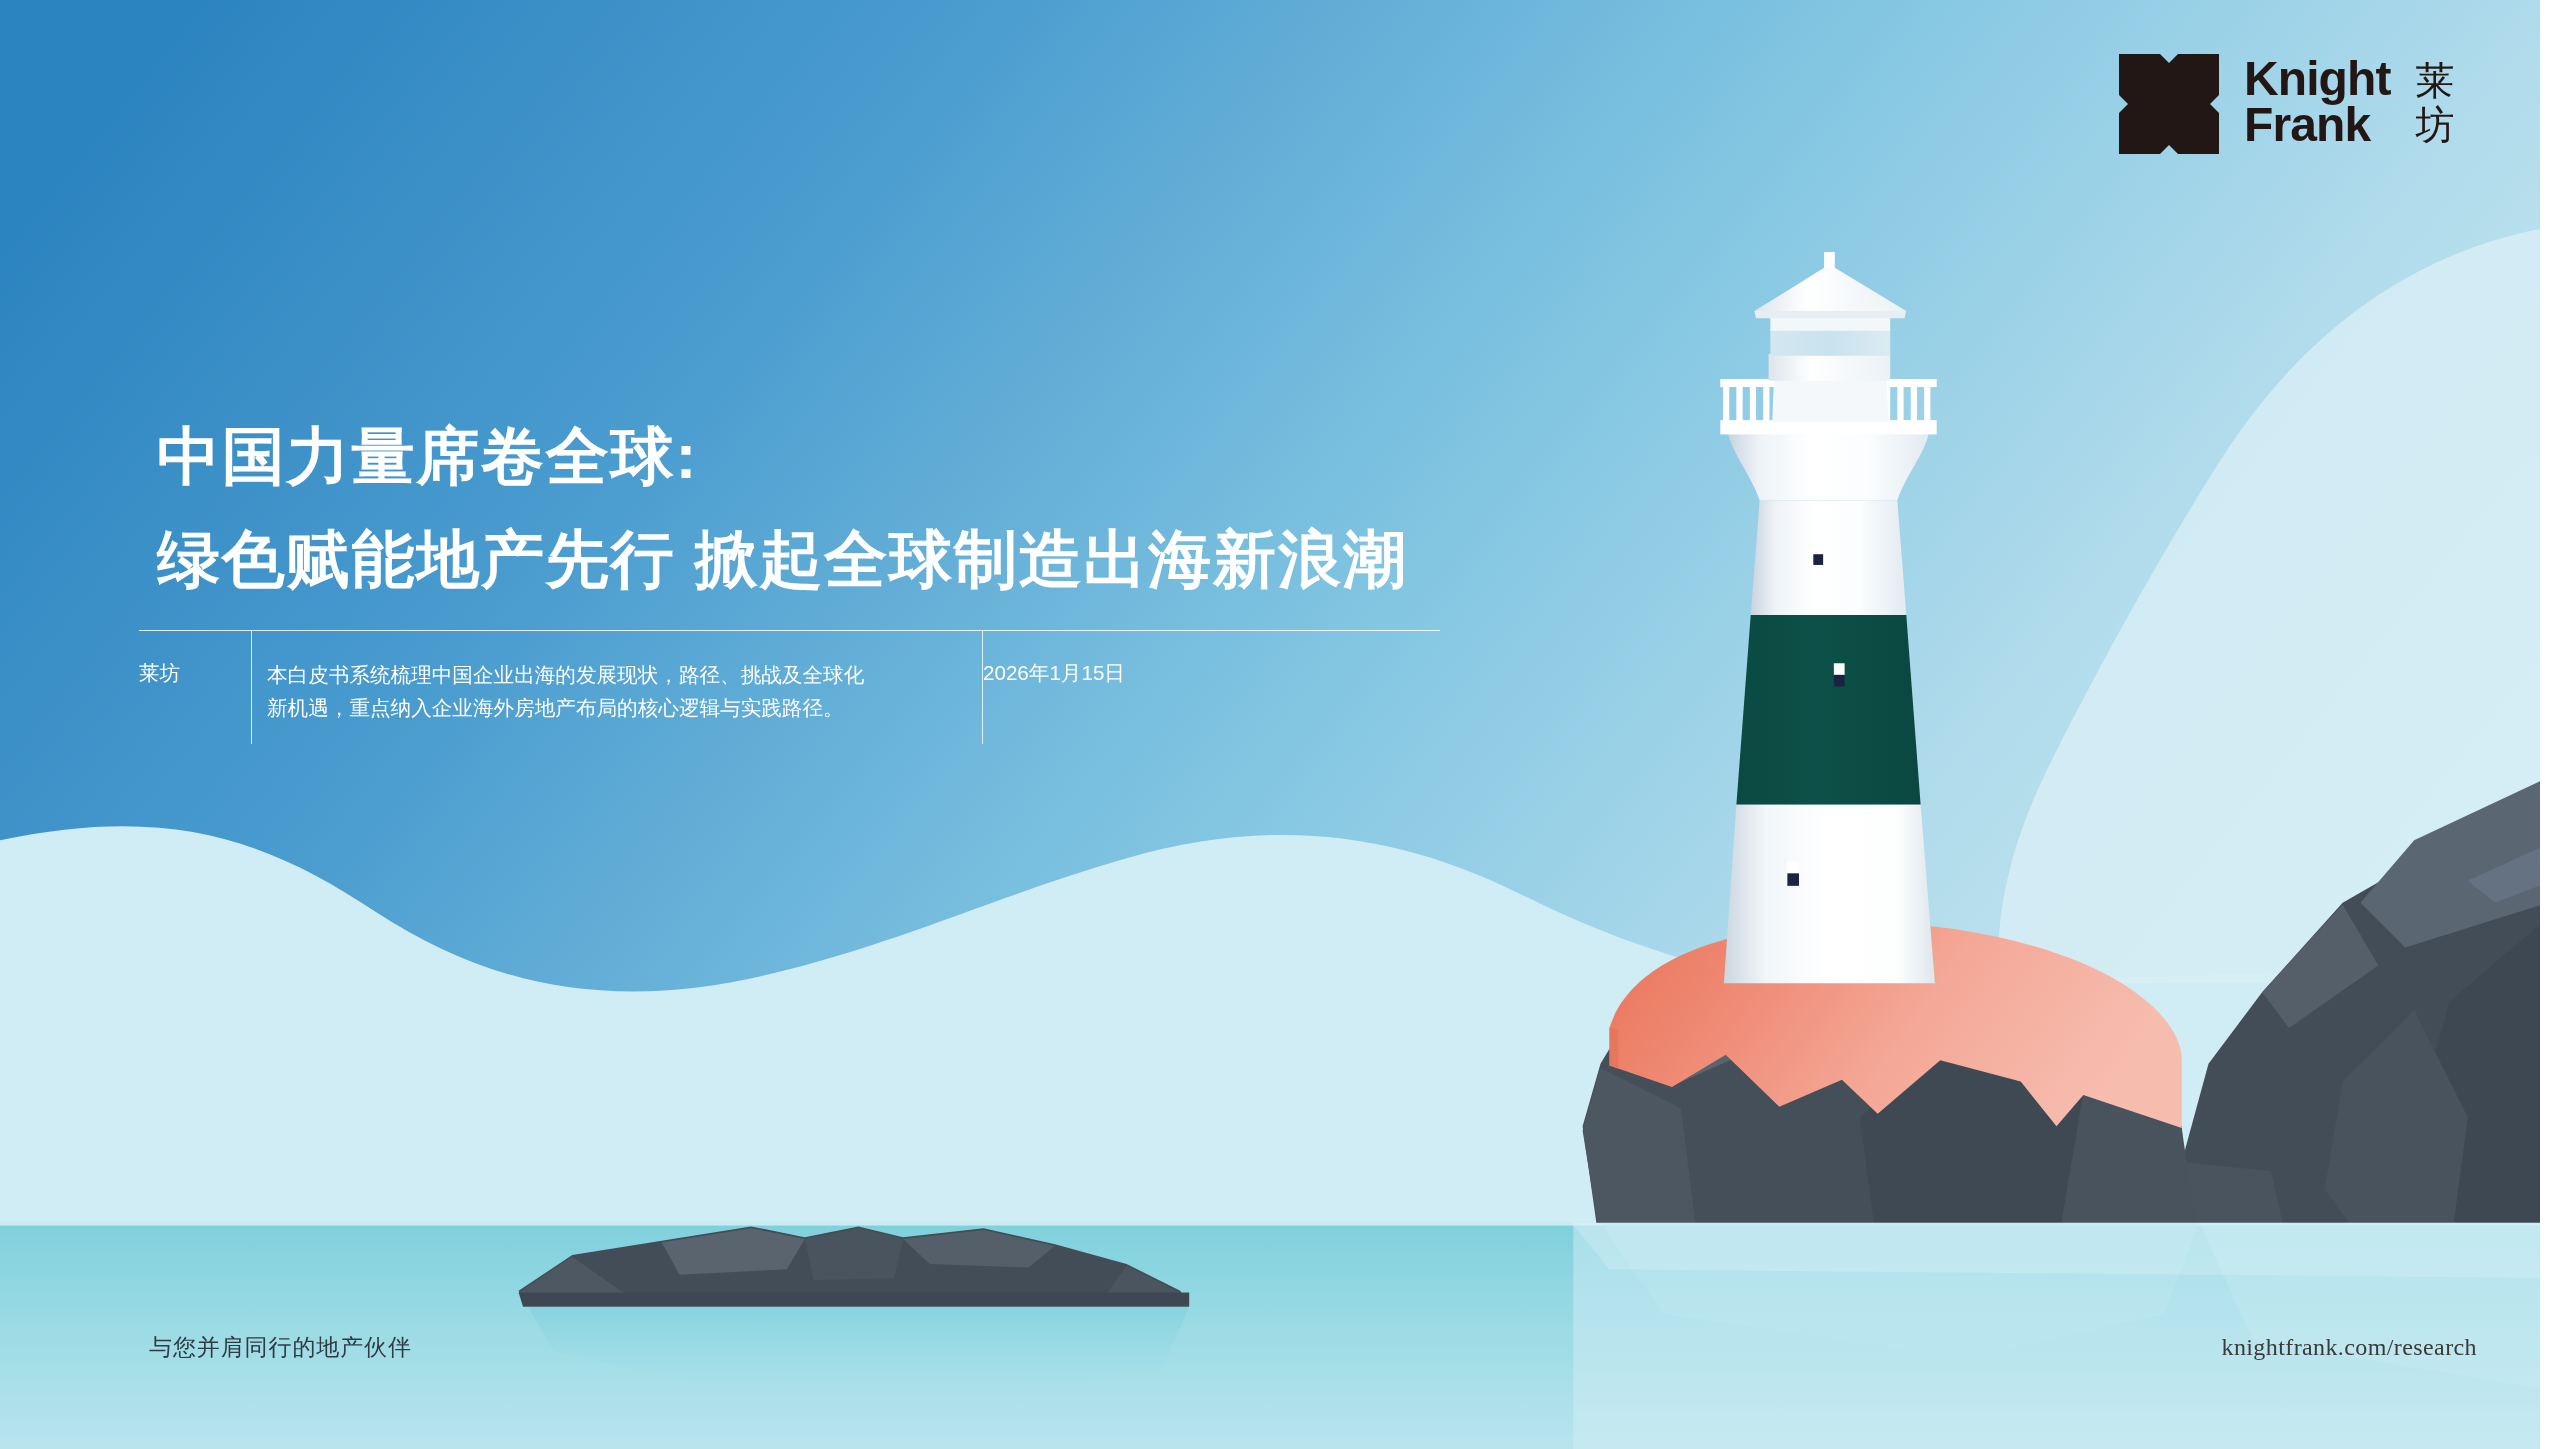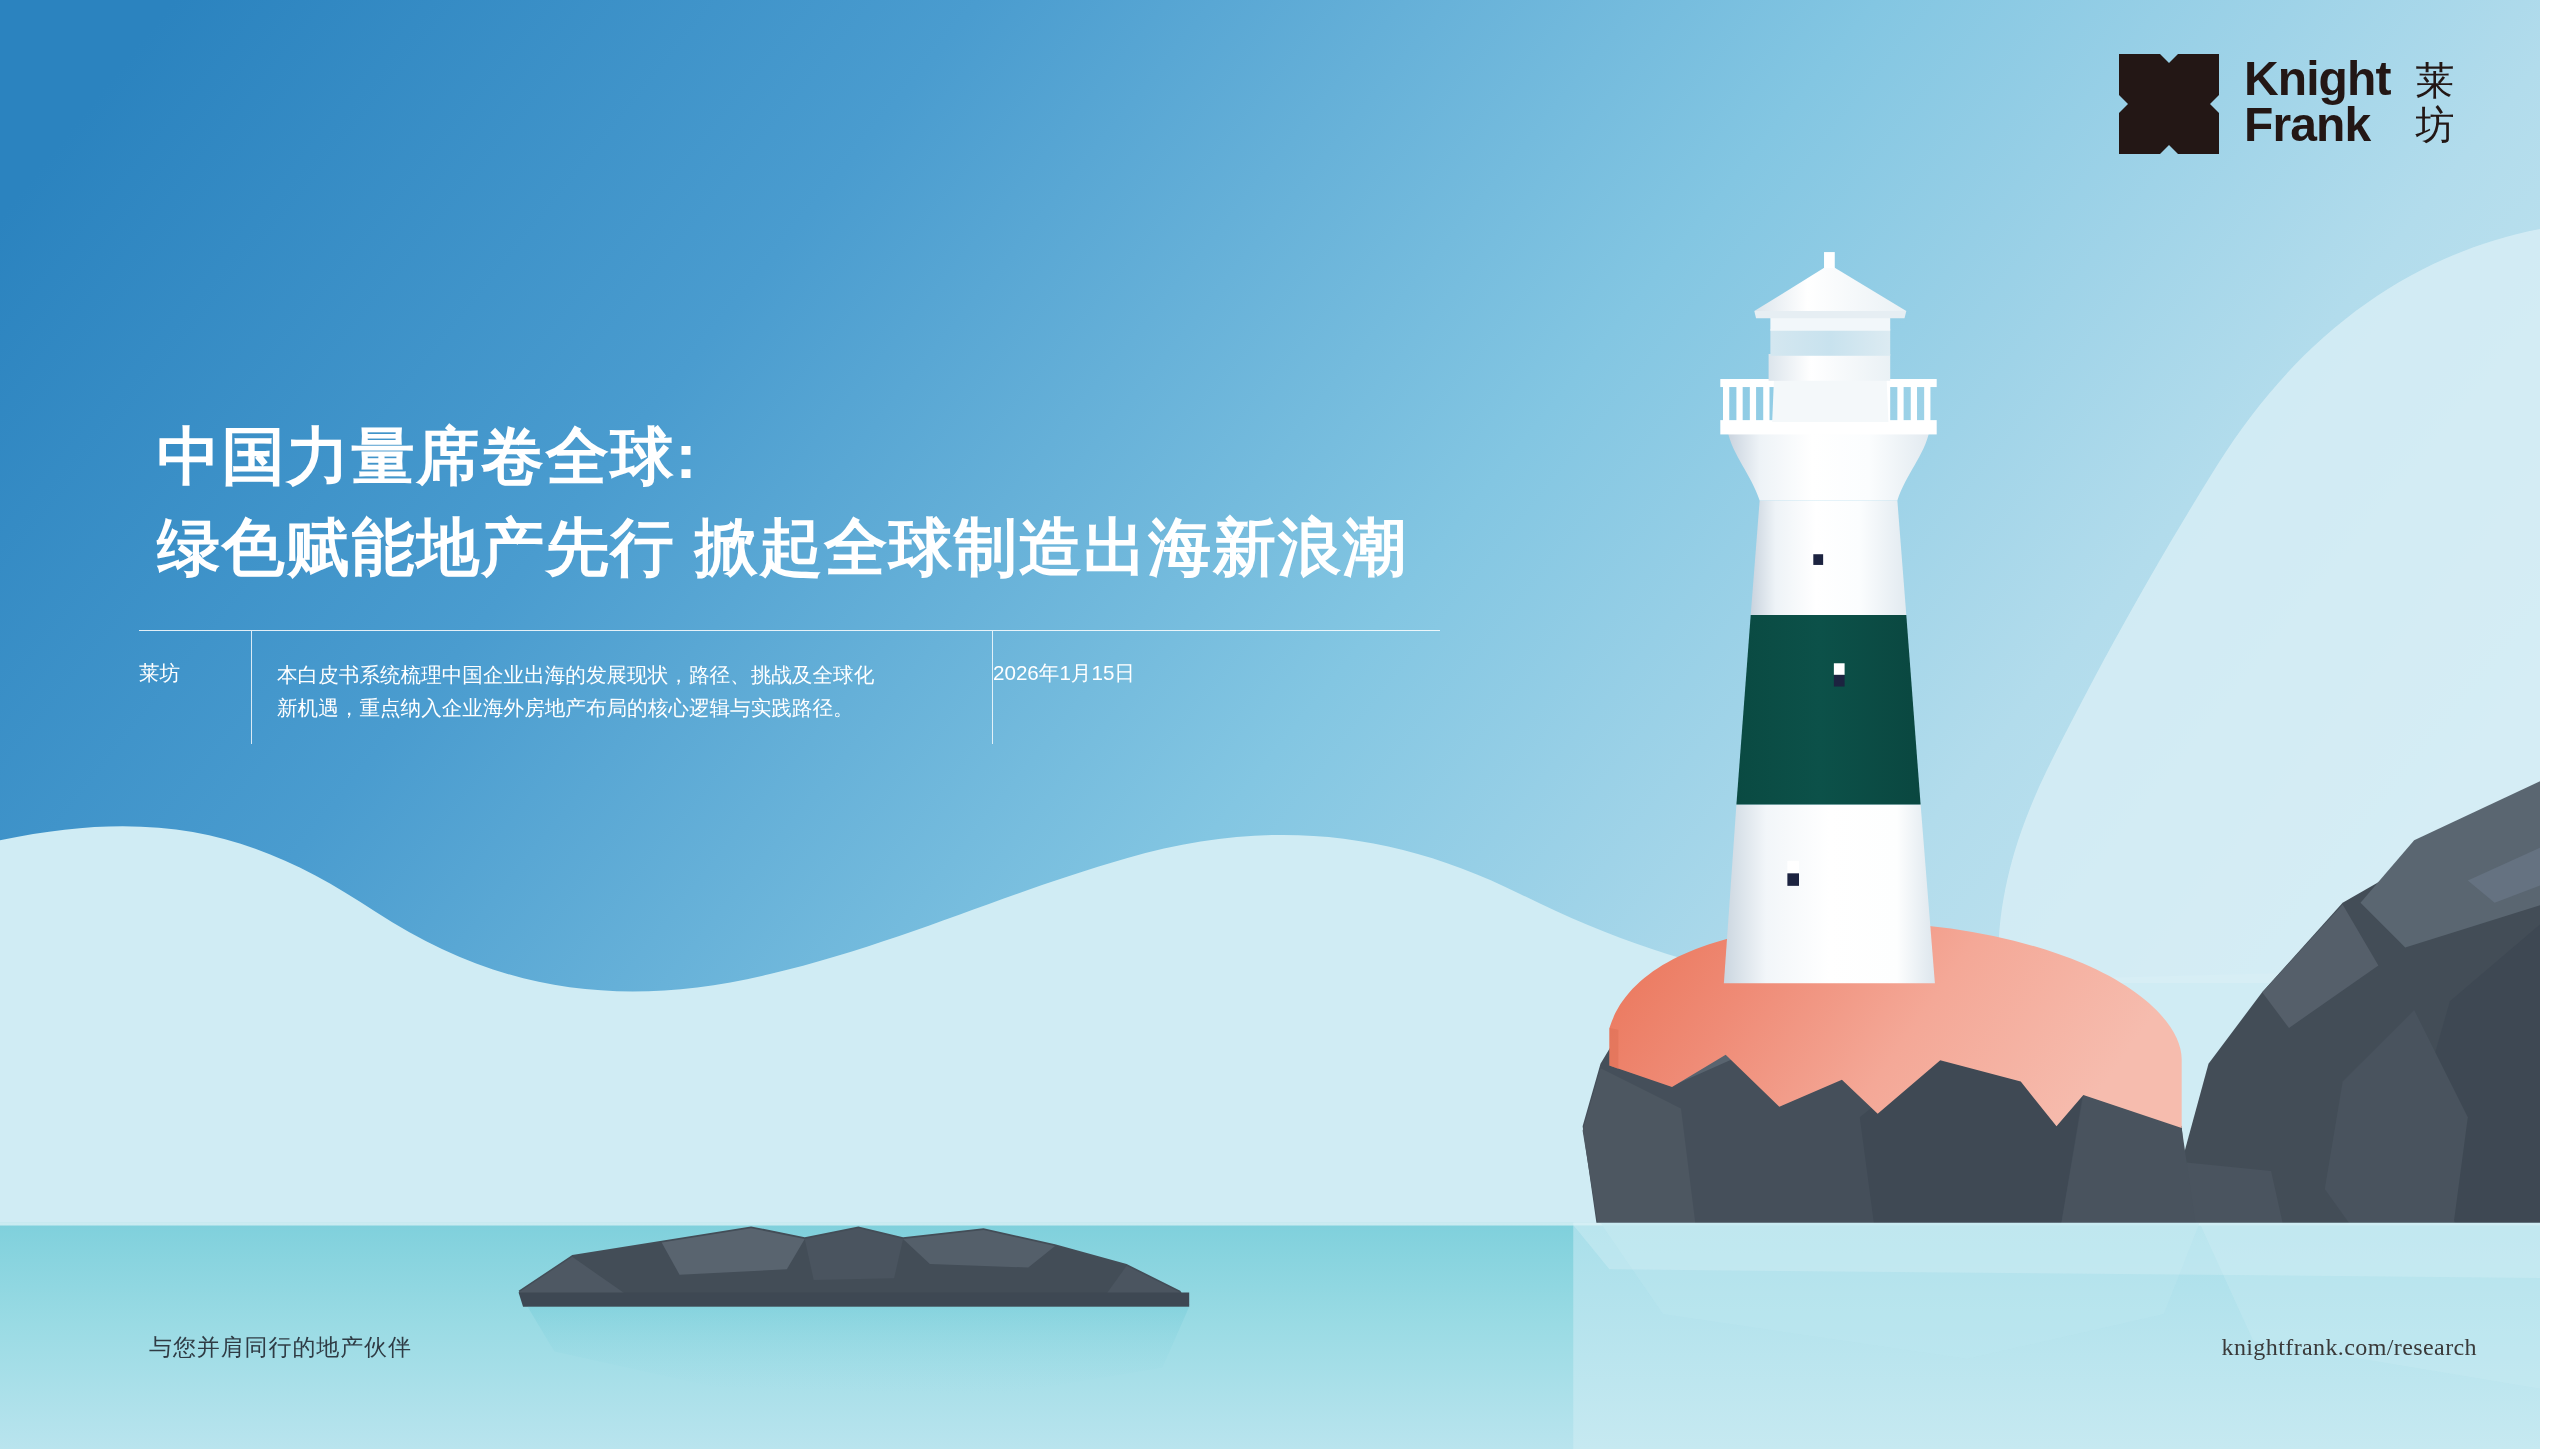--- a/index.html
+++ b/index.html
@@ -76,21 +76,21 @@
     width: 1431px;
   }
   .title-line {
     color: #ffffff;
     font-weight: bold;
     font-size: 63px;
     line-height: 1.16;
     letter-spacing: 1.8px;
     white-space: nowrap;
   }
-  .title-line.l2 { margin-top: 18px; }
+  .title-line.l2 { margin-top: 30px; }
 
   .meta {
     position: absolute;
     left: 139px;
     top: 630px;
     width: 1301px;
     border-top: 1.8px solid rgba(255,255,255,0.85);
     display: flex;
     align-items: stretch;
     justify-content: center;
@@ -101,21 +101,21 @@
   .meta-brand {
     width: 112px;
     color: #ffffff;
     font-size: 20.6px;
     line-height: 1.5;
   }
   .meta-desc {
     flex: 0 0 auto;
     width: 715px;
     border-left: 1.8px solid rgba(255,255,255,0.8);
-    padding-left: 25px;
+    padding-left: 15px;
     color: #ffffff;
     font-size: 20.6px;
     line-height: 1.62;
   }
   .meta-date {
     flex: 1 1 auto;
     border-left: 1.8px solid rgba(255,255,255,0.8);
     color: #ffffff;
     font-size: 20.6px;
     line-height: 1.5;

